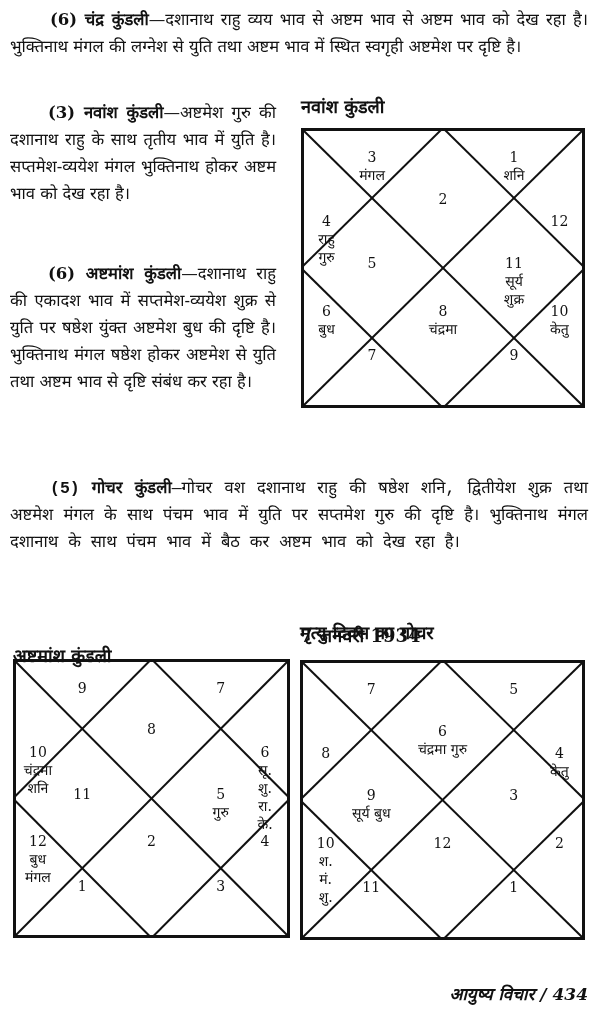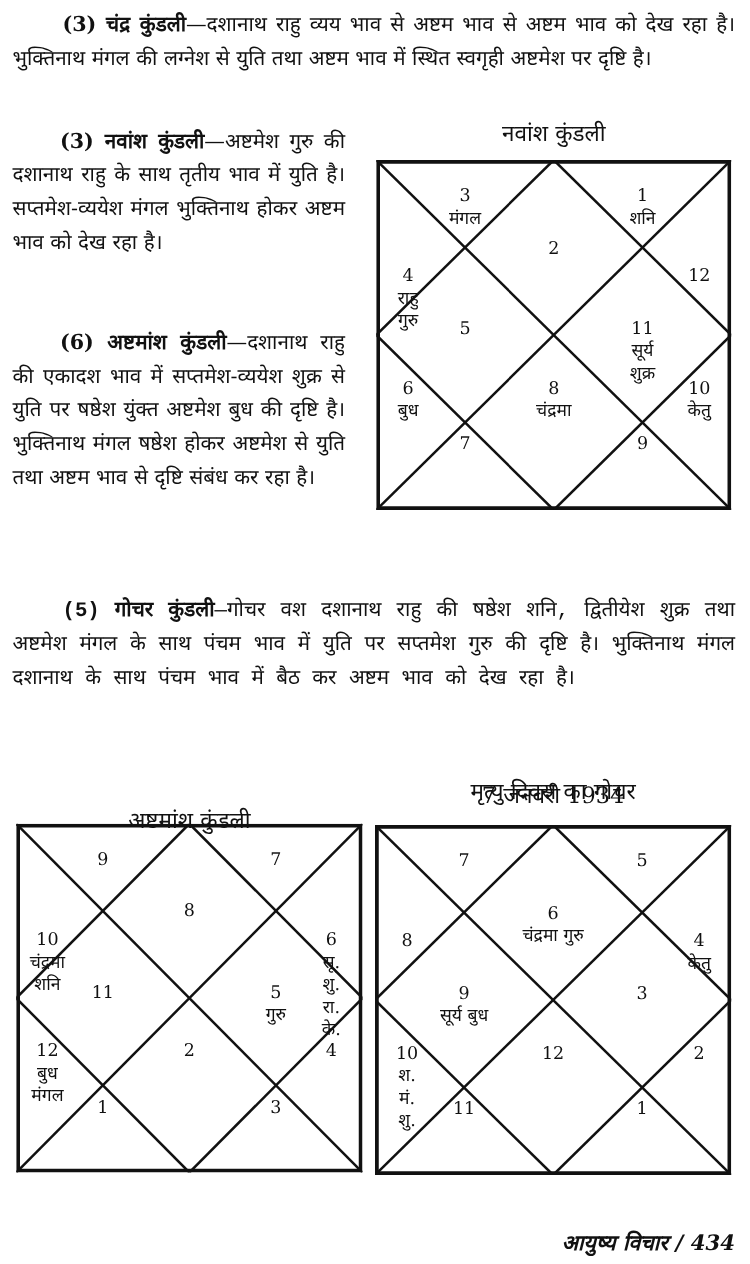--- a/index.html
+++ b/index.html
@@ -1,30 +1,30 @@
 <!DOCTYPE html>
 <html><head>
 <meta charset="utf-8">
 <style>
   html, body { margin:0; padding:0; background:#ffffff; }
   body { width:600px; height:1011px; position:relative; overflow:hidden; color:#111; font-family:"DejaVu Serif", serif; }
   .para { position:absolute; font-size:16.5px; line-height:27px; text-align:justify; text-align-last:left; }
   .para b { font-weight:bold; }
   .heading { font-weight:bold; }
-  .chart-title { position:absolute; font-weight:normal; font-size:18px; text-align:center; }
+  .chart-title { position:absolute; font-weight:bold; font-size:18px; }
   .chart { position:absolute; }
   .chart svg { position:absolute; left:0; top:0; }
   .lbl { position:absolute; font-size:14px; text-align:center; line-height:18px; transform:translate(-50%,0); white-space:nowrap; }
   .footer { position:absolute; right:12px; top:982px; font-style:italic; font-weight:bold; font-size:17px; }
 </style>
 </head>
 <body>
 
 <div class="para" style="left:10px; top:6px; width:578px; text-indent:40px;">
-  <b class="heading">(3) चंद्र कुंडली</b><span>—दशानाथ राहु व्यय भाव से अष्टम भाव से अष्टम भाव को देख रहा है। भुक्तिनाथ मंगल की लग्नेश से युति तथा अष्टम भाव में स्थित स्वगृही अष्टमेश पर दृष्टि है।</span>
+  <b class="heading">(6) चंद्र कुंडली</b><span>—दशानाथ राहु व्यय भाव से अष्टम भाव से अष्टम भाव को देख रहा है। भुक्तिनाथ मंगल की लग्नेश से युति तथा अष्टम भाव में स्थित स्वगृही अष्टमेश पर दृष्टि है।</span>
 </div>
 
 <div class="para" style="left:10px; top:99px; width:266px; text-indent:38px;">
   <b class="heading">(3) नवांश कुंडली</b><span>—अष्टमेश गुरु की दशानाथ राहु के साथ तृतीय भाव में युति है। सप्तमेश-व्ययेश मंगल भुक्तिनाथ होकर अष्टम भाव को देख रहा है।</span>
 </div>
 
 <div class="para" style="left:10px; top:260px; width:266px; text-indent:38px;">
   <b class="heading">(6) अष्टमांश कुंडली</b><span>—दशानाथ राहु की एकादश भाव में सप्तमेश-व्ययेश शुक्र से युति पर षष्ठेश युंक्त अष्टमेश बुध की दृष्टि है। भुक्तिनाथ मंगल षष्ठेश होकर अष्टमेश से युति तथा अष्टम भाव से दृष्टि संबंध कर रहा है।</span>
 </div>
 

